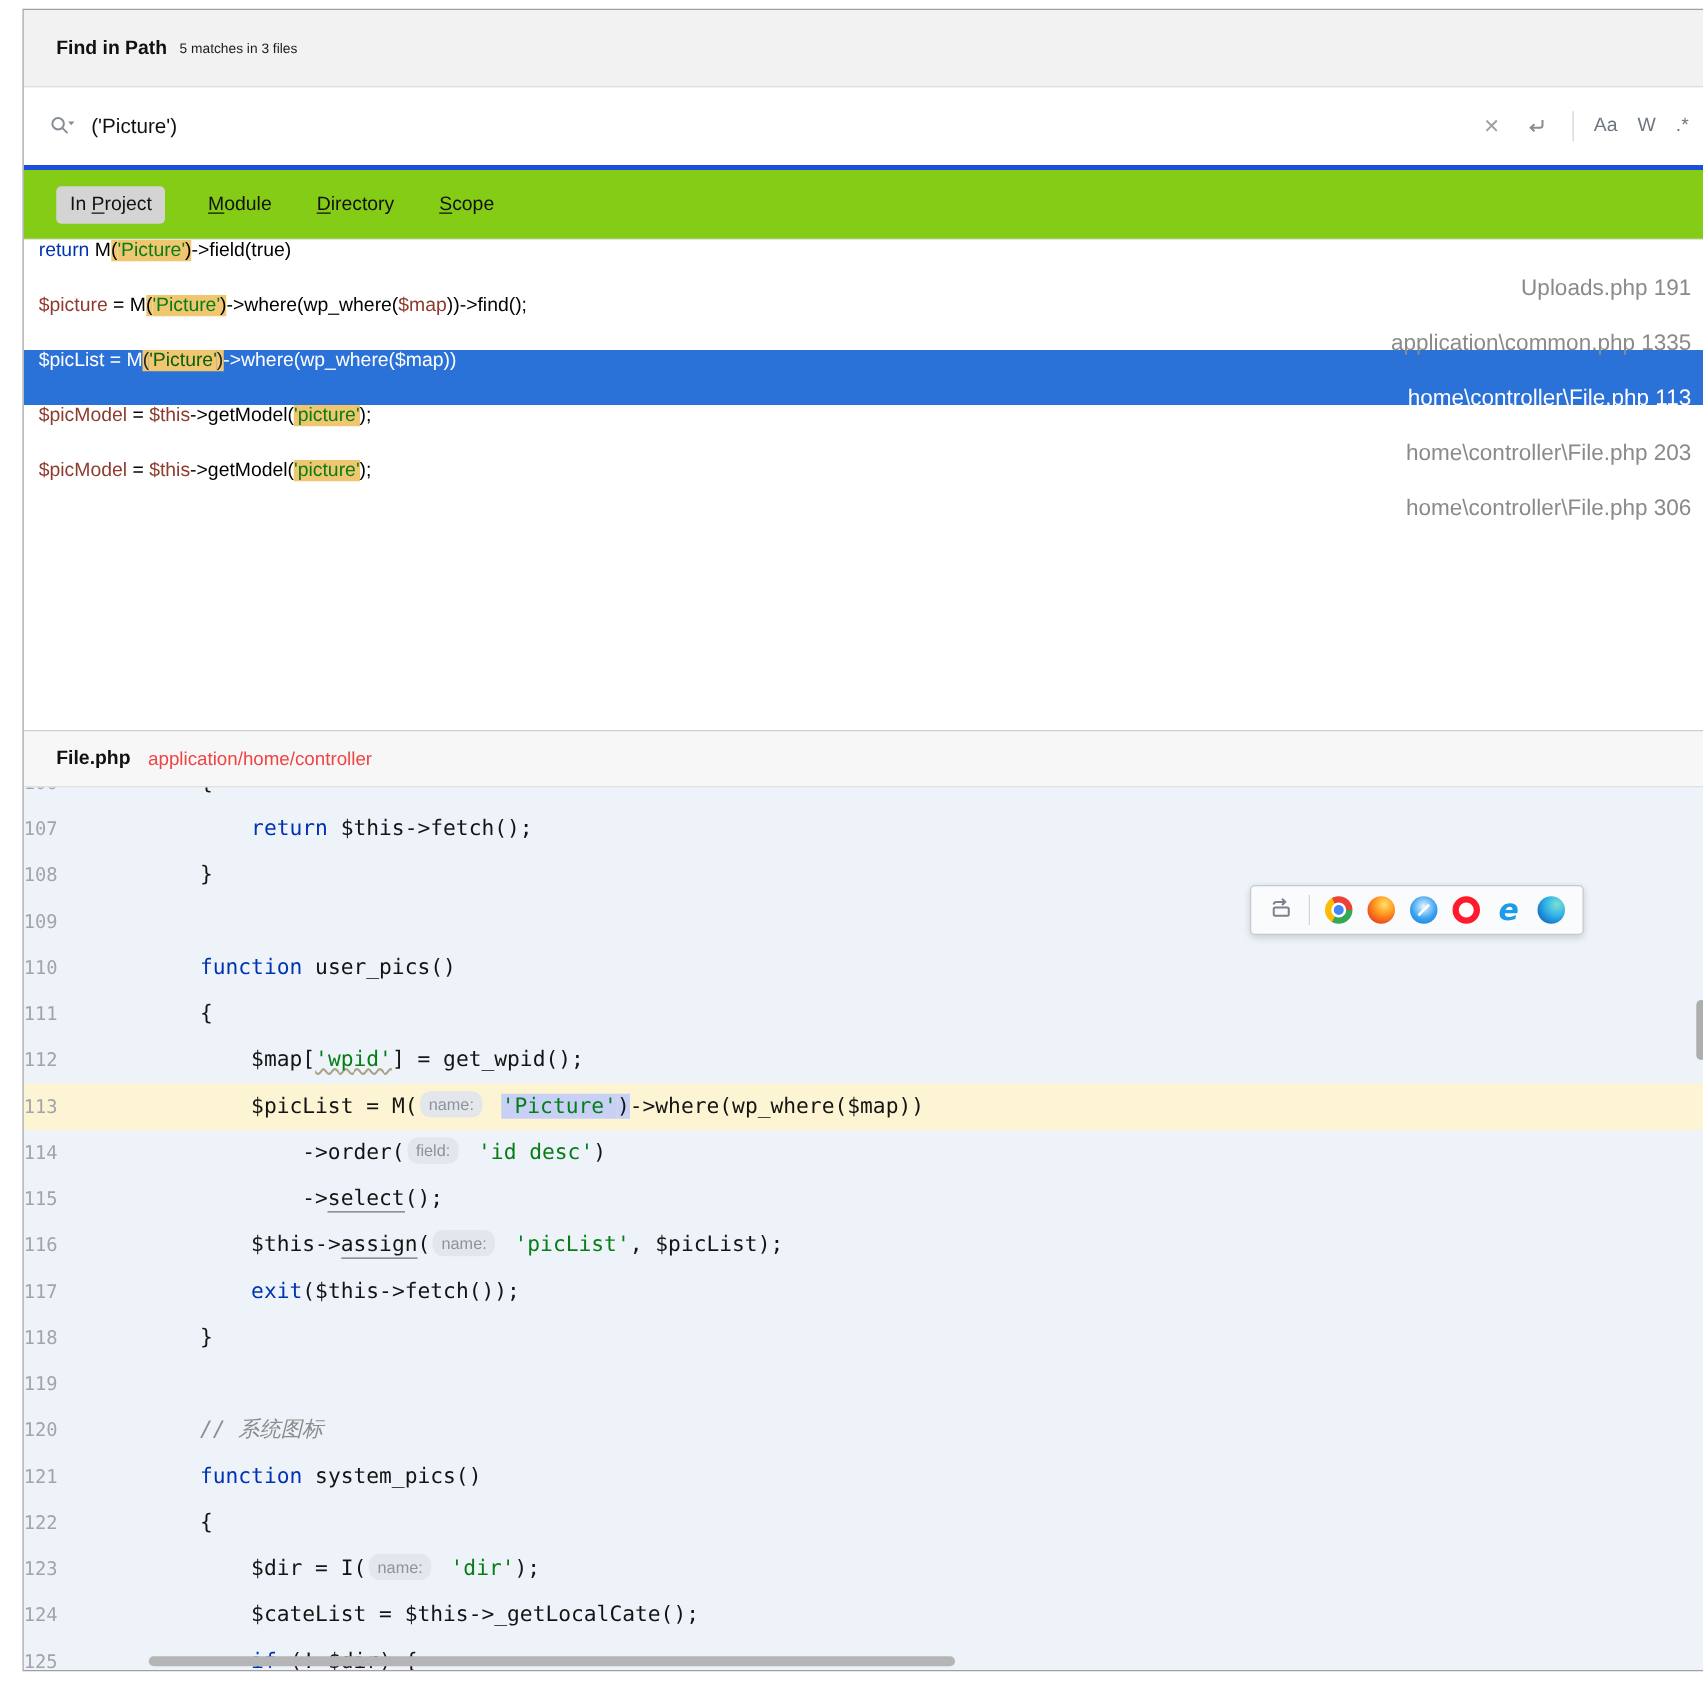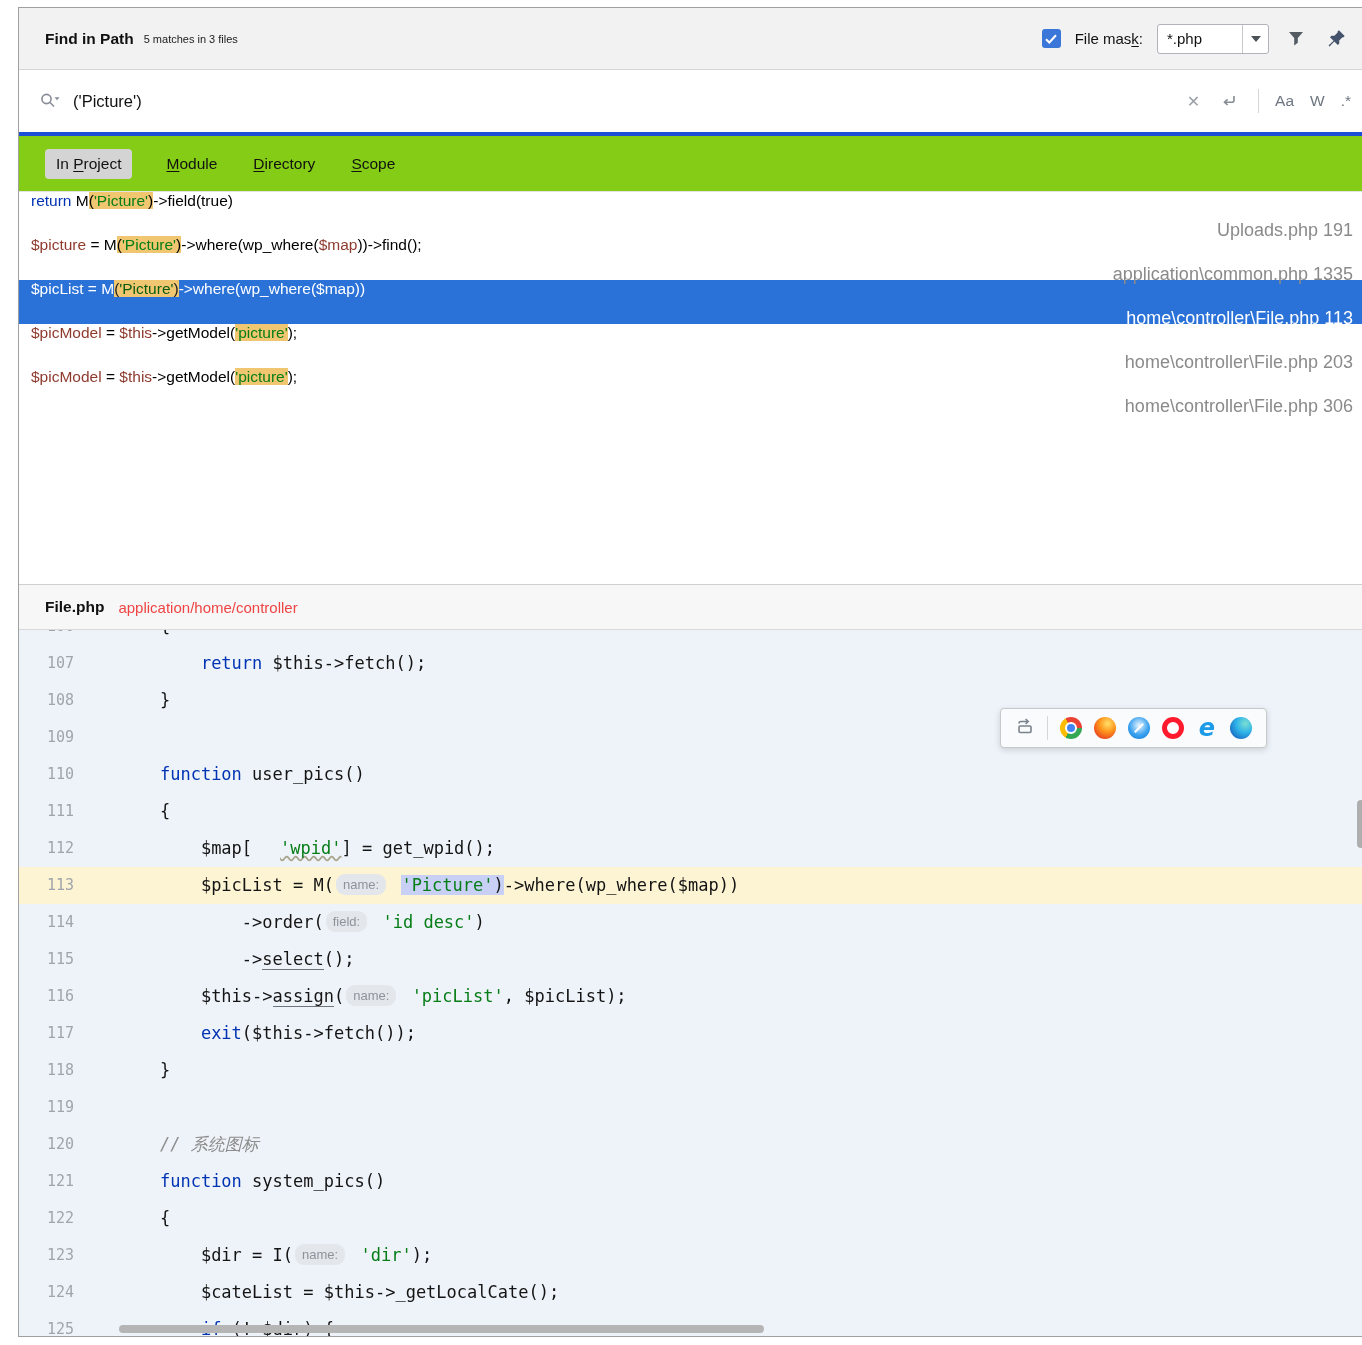--- a/index.html
+++ b/index.html
@@ -66,30 +66,30 @@
   .prevhdr .fname { font-weight:bold; font-size:15.5px; color:#111; }
   .prevhdr .fpath { font-size:15px; color:#ef4444; margin-left:14px; }
 
   
   .editor { flex:1; background:#eef3f9; position:relative; overflow:hidden;
     font-family:"DejaVu Sans Mono","Liberation Mono",monospace; }
   .lines { }
   .line { display:flex; height:37px; line-height:37px; white-space:pre; }
   .line.clip { margin-top:-22px; }
   .line.cur { background:#fcf4d3; }
-  .lnum { flex:0 0 100px; padding-left:28px; color:#a1a5ab; font-size:15px; }
+  .lnum { flex:0 0 100px; color:#a1a5ab; font-size:15px; }
   .ltext { font-size:17px; color:#141414; white-space:pre; }
   .ltext span { white-space:pre; }
   .ltext .pl, .ltext .var, .ltext .fn { color:#141414; }
   .ltext .kw { color:#0033b3; }
   .ltext .str { color:#067d17; }
   .ltext .cm { color:#8c8c8c; font-style:italic; }
   .ltext .mhl { background:#c8d0f5; }
   .ltext .u { border-bottom:1px solid #6f747b; }
-  .ltext .sq { text-decoration:underline wavy #a7a48a; text-decoration-skip-ink:none;margin-left:28px; }
+  .ltext .sq { text-decoration:underline wavy #a7a48a; text-decoration-skip-ink:none; }
   .chip { display:inline-block; font-family:"Liberation Sans","DejaVu Sans",sans-serif;
     font-size:13px; color:#8e939b; background:#e3e6ea; border-radius:9px; padding:1px 7px;
     line-height:19px; margin:0 5px 0 2px; position:relative; top:-2px; }
 
   
   .browser-bar { position:absolute; top:78px; right:100px; height:40px; display:flex; align-items:center;
     gap:12px; padding:0 14px; background:#fafbfc; border:1px solid #c6c9cc; border-radius:4px;
     box-shadow:0 2px 6px rgba(0,0,0,.15); }
   .bi { width:22px; height:22px; border-radius:50%; position:relative; display:inline-block; }
   .bi-chrome { background:conic-gradient(from -30deg,#ea4335 0 120deg,#34a853 0 240deg,#fbbc05 0 360deg); }
@@ -108,44 +108,20 @@
   .hscroll { position:absolute; left:100px; bottom:3px; width:645px; height:8px; background:#b5b5b5; border-radius:4px; }
 </style>
 </head>
 <body>
 
 <div class="win">
 
   <div class="hdr">
     <span class="title">Find in Path</span>
     <span class="summary">5 matches in 3 files</span>
-    <div class="hdr-right">
-      <span class="checkbox">
-        <svg width="12" height="10" viewBox="0 0 12 10">
-            <path d="M1 5.2 4.3 8.5 11 1.2" fill="none" stroke="#fff" stroke-width="2"></path>
-          </svg>
-      </span>
-      <label class="fm-label">File mas<u>k</u>:</label>
-      <div class="combo">
-        <span class="val">*.php</span>
-        <span class="arrow-box">
-            <span class="tri-down"></span>
-          </span>
-      </div>
-      <span class="iconbtn">
-        <svg width="20" height="20" viewBox="0 0 20 20">
-            <path d="M3 3h14l-5.2 6v4.8l-3.6 2.7v-7.5L3 3z" fill="#555b63"></path>
-          </svg>
-      </span>
-      <span class="iconbtn">
-        <svg width="21" height="21" viewBox="0 0 20 20">
-            <path d="M12.3 2.2 17.8 7.7 16.4 9.1 15.7 8.9 12.6 12 12.7 14.8 11.3 16.2 7.9 12.8 3.4 17.6 2.4 16.6 7.2 12.1 3.8 8.7 5.2 7.3 8 7.4 11.1 4.3 10.9 3.6 Z" fill="#45526b"></path>
-          </svg>
-      </span>
-    </div>
   </div>
 
   <div class="searchrow">
     <span class="iconbtn">
       <svg width="22" height="20" viewBox="0 0 22 20">
           <circle cx="7.5" cy="8" r="4.6" fill="none" stroke="#868c95" stroke-width="1.6"></circle>
           <path d="M11 11.5 15 15.5" stroke="#868c95" stroke-width="1.6"></path>
           <path d="M15.5 6.2h5l-2.5 3z" fill="#868c95"></path>
         </svg>
     </span>

